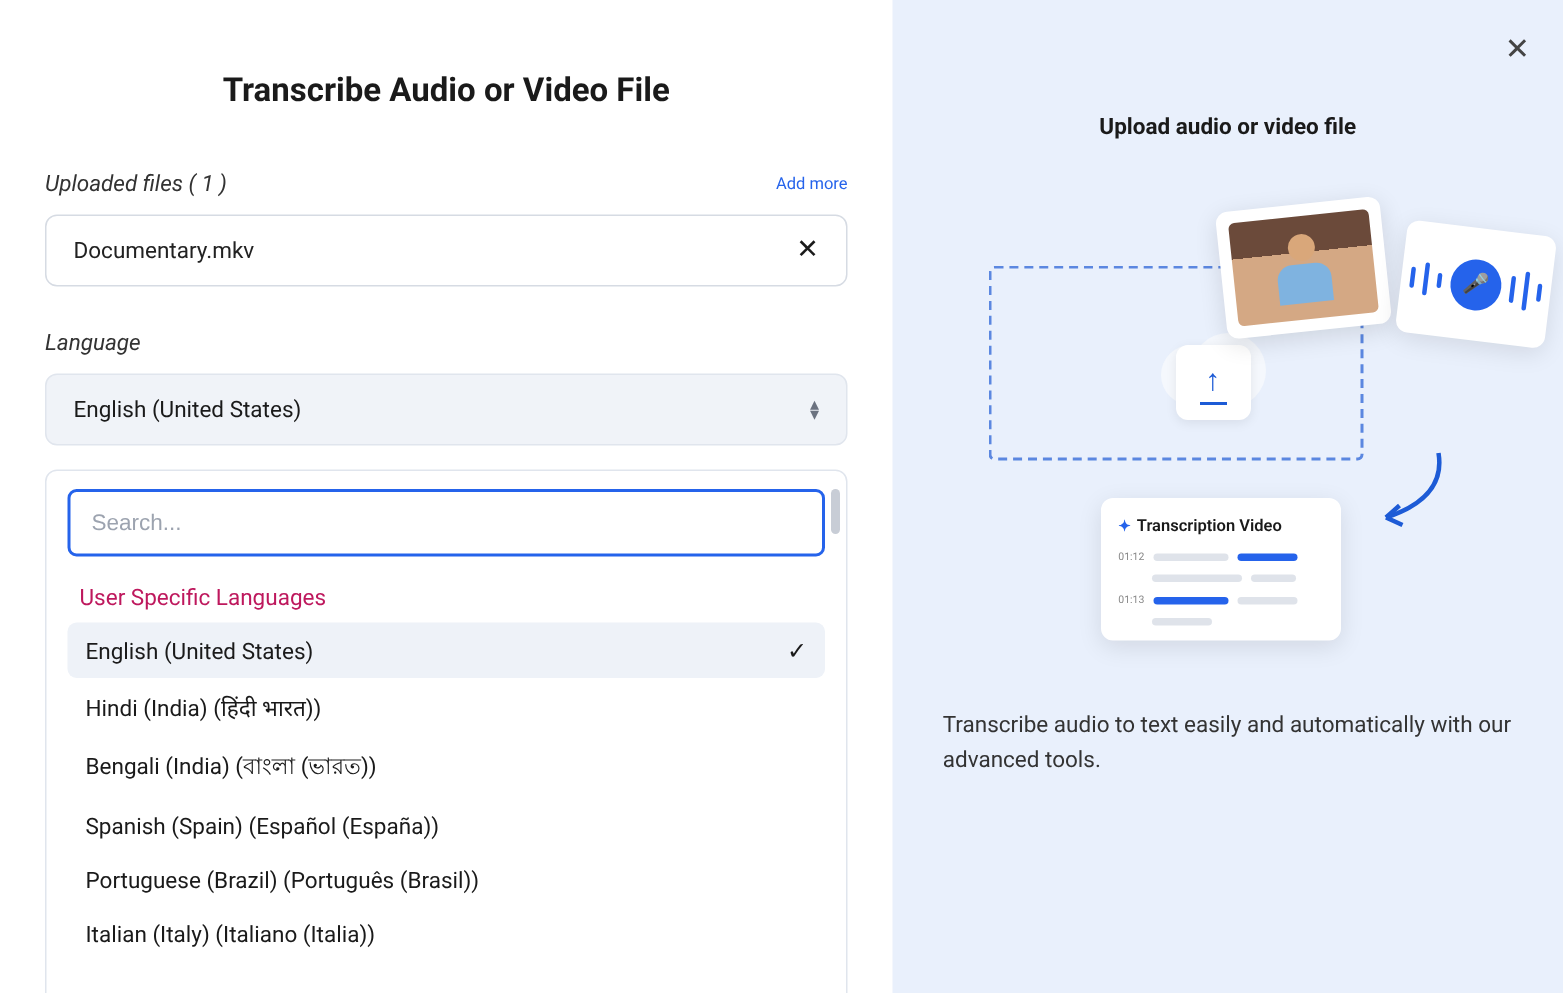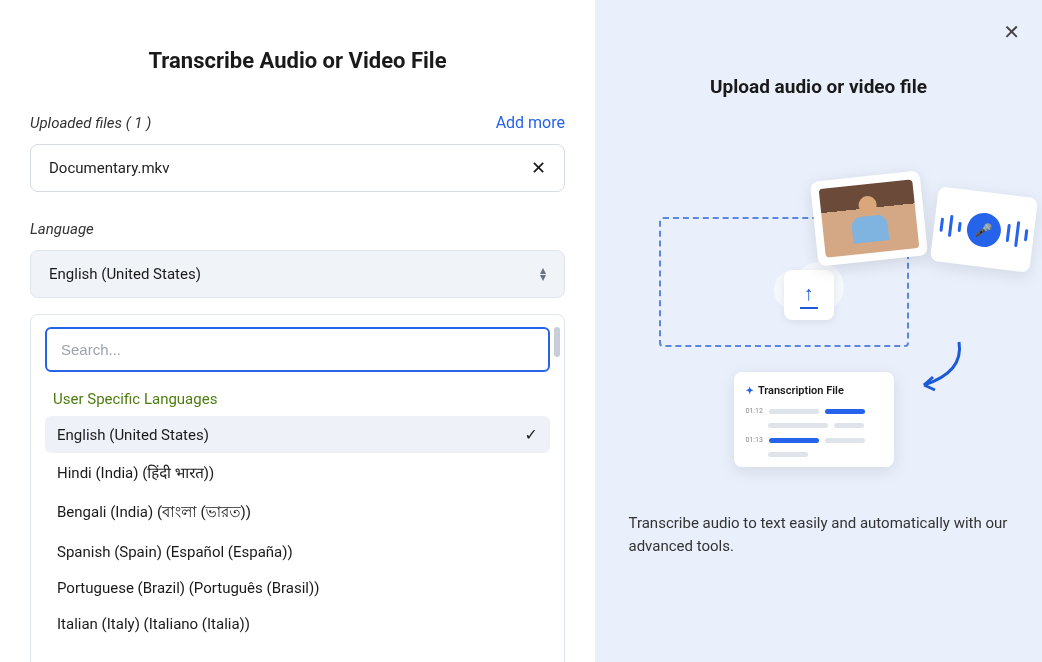--- a/index.html
+++ b/index.html
@@ -2,38 +2,38 @@
 <html><head>
   <meta charset="utf-8">
   <style>
     * { box-sizing: border-box; margin: 0; padding: 0; }
     body { font-family: -apple-system, BlinkMacSystemFont, "Segoe UI", Roboto, sans-serif; width: 1042px; height: 662px; overflow: hidden; display: flex; background: #fff; color: #1a1a1a; }
     .left-panel { width: 595px; padding: 48px 30px 0 30px; position: relative; }
     .right-panel { flex: 1; background: #e9f0fc; position: relative; padding: 45px 30px 30px; display: flex; flex-direction: column; align-items: center; }
     .title { font-size: 22px; font-weight: 700; text-align: center; margin-bottom: 40px; }
     .row-label { display: flex; justify-content: space-between; align-items: center; margin-bottom: 12px; }
     .label { font-size: 15px; color: #333; font-style: italic; }
-    .add-more { color: #2563eb; font-size: 16px; cursor: pointer; }
+    .add-more { color: #2563eb; font-size: 11px; cursor: pointer; }
     .file-box { border: 1px solid #d6dbe3; border-radius: 8px; padding: 14px 18px; display: flex; justify-content: space-between; align-items: flex-end; margin-bottom: 28px; }
     .file-name { font-size: 15px; color: #222; }
     .x-icon { cursor: pointer; font-size: 18px; line-height: 1; }
     .select-box { background: #f0f3f8; border: 1px solid #e0e5ed; border-radius: 8px; padding: 14px 18px; display: flex; justify-content: space-between; align-items: center; margin-bottom: 16px; cursor: pointer; }
     .select-value { font-size: 15px; }
     .chevron { font-size: 12px; color: #6b7280; display: flex; flex-direction: column; line-height: 7px; }
     .dropdown { border: 1px solid #e0e5ed; border-radius: 8px; padding: 12px 14px 0; position: relative; height: 384px; overflow: hidden; }
     .search-wrap { position: relative; }
     .search-input { width: 100%; border: 2px solid #2563eb; border-radius: 6px; padding: 12px 14px; font-size: 15px; outline: none; }
     .search-input::placeholder { color: #9ca3af; }
     .scrollbar-ghost { position: absolute; right: -10px; top: 0; width: 6px; height: 30px; background: #c8cdd6; border-radius: 3px; }
-    .group-label { color: #4d7c0f; font-size: 15px; margin: 18px 0 8px 8px; }
+    .group-label { color: #be185d; font-size: 15px; margin: 18px 0 8px 8px; }
     .lang-item { padding: 9px 12px; border-radius: 6px; font-size: 15px; cursor: pointer; display: flex; justify-content: space-between; align-items: center; }
     .lang-item.selected { background: #eef2f8; }
     .check { font-size: 16px; }
     .close-right { position: absolute; top: 20px; right: 22px; cursor: pointer; font-size: 20px; color: #444; }
-    .right-title { font-size: 19px; font-weight: 700; margin-top: 30px; margin-bottom: 74px; }
+    .right-title { font-size: 15px; font-weight: 700; margin-top: 30px; margin-bottom: 39px; }
     .illustration { width: 380px; height: 300px; position: relative; margin-bottom: 40px; }
     .upload-box { position: absolute; left: 30px; top: 45px; width: 250px; height: 130px; border: 2px dashed #5b87e0; border-radius: 4px; }
     .cloud { position: absolute; left: 135px; top: 90px; width: 80px; height: 55px; background: #e9f0fc; }
     .cloud::before { content: ''; position: absolute; background: #f5f8fd; border-radius: 50%; width: 40px; height: 40px; left: 10px; top: 8px; }
     .cloud::after { content: ''; position: absolute; background: #f5f8fd; border-radius: 50%; width: 50px; height: 50px; left: 30px; top: 0; }
     .up-square { position: absolute; left: 155px; top: 98px; width: 50px; height: 50px; background: #fff; border-radius: 8px; box-shadow: 0 2px 8px rgba(0,0,0,.08); display: flex; align-items: center; justify-content: center; flex-direction: column; }
     .up-arrow { color: #1d5bd6; font-size: 20px; font-weight: bold; }
     .up-line { width: 18px; height: 2px; background: #1d5bd6; margin-top: 2px; }
     .video-card { position: absolute; left: 185px; top: 4px; width: 110px; height: 85px; background: #fff; border-radius: 8px; box-shadow: 0 4px 16px rgba(0,0,0,.12); padding: 8px; transform: rotate(-6deg); overflow: hidden; }
     .video-inner { width: 100%; height: 100%; background: linear-gradient(#6b4a3a 35%, #d4a884 35%); border-radius: 4px; position: relative; }
@@ -138,21 +138,21 @@
       <div class="wave" style="height:26px"></div>
       <div class="wave" style="height:12px"></div>
     </div>
     <svg class="curvy-arrow" viewBox="0 0 60 60">
       <path d="M 50 5 Q 55 35 15 48" stroke="#1d5bd6" stroke-width="3" fill="none"></path>
       <path d="M 15 48 L 24 40 M 15 48 L 26 53" stroke="#1d5bd6" stroke-width="3" fill="none"></path>
     </svg>
     <div class="text-card">
       <div class="tc-title">
           <span class="sparkle">✦</span>
-          <span>Transcription File</span>
+          <span>Transcription Video</span>
         </div>
       <div class="tc-line">
           <span class="tc-time">01:12</span>
           <div class="bar bar-grey" style="width:50px"></div>
           <div class="bar bar-blue" style="width:40px"></div>
         </div>
       <div class="tc-line">
           <div class="bar bar-grey" style="width:60px;margin-left:22px"></div>
           <div class="bar bar-grey" style="width:30px"></div>
         </div>

